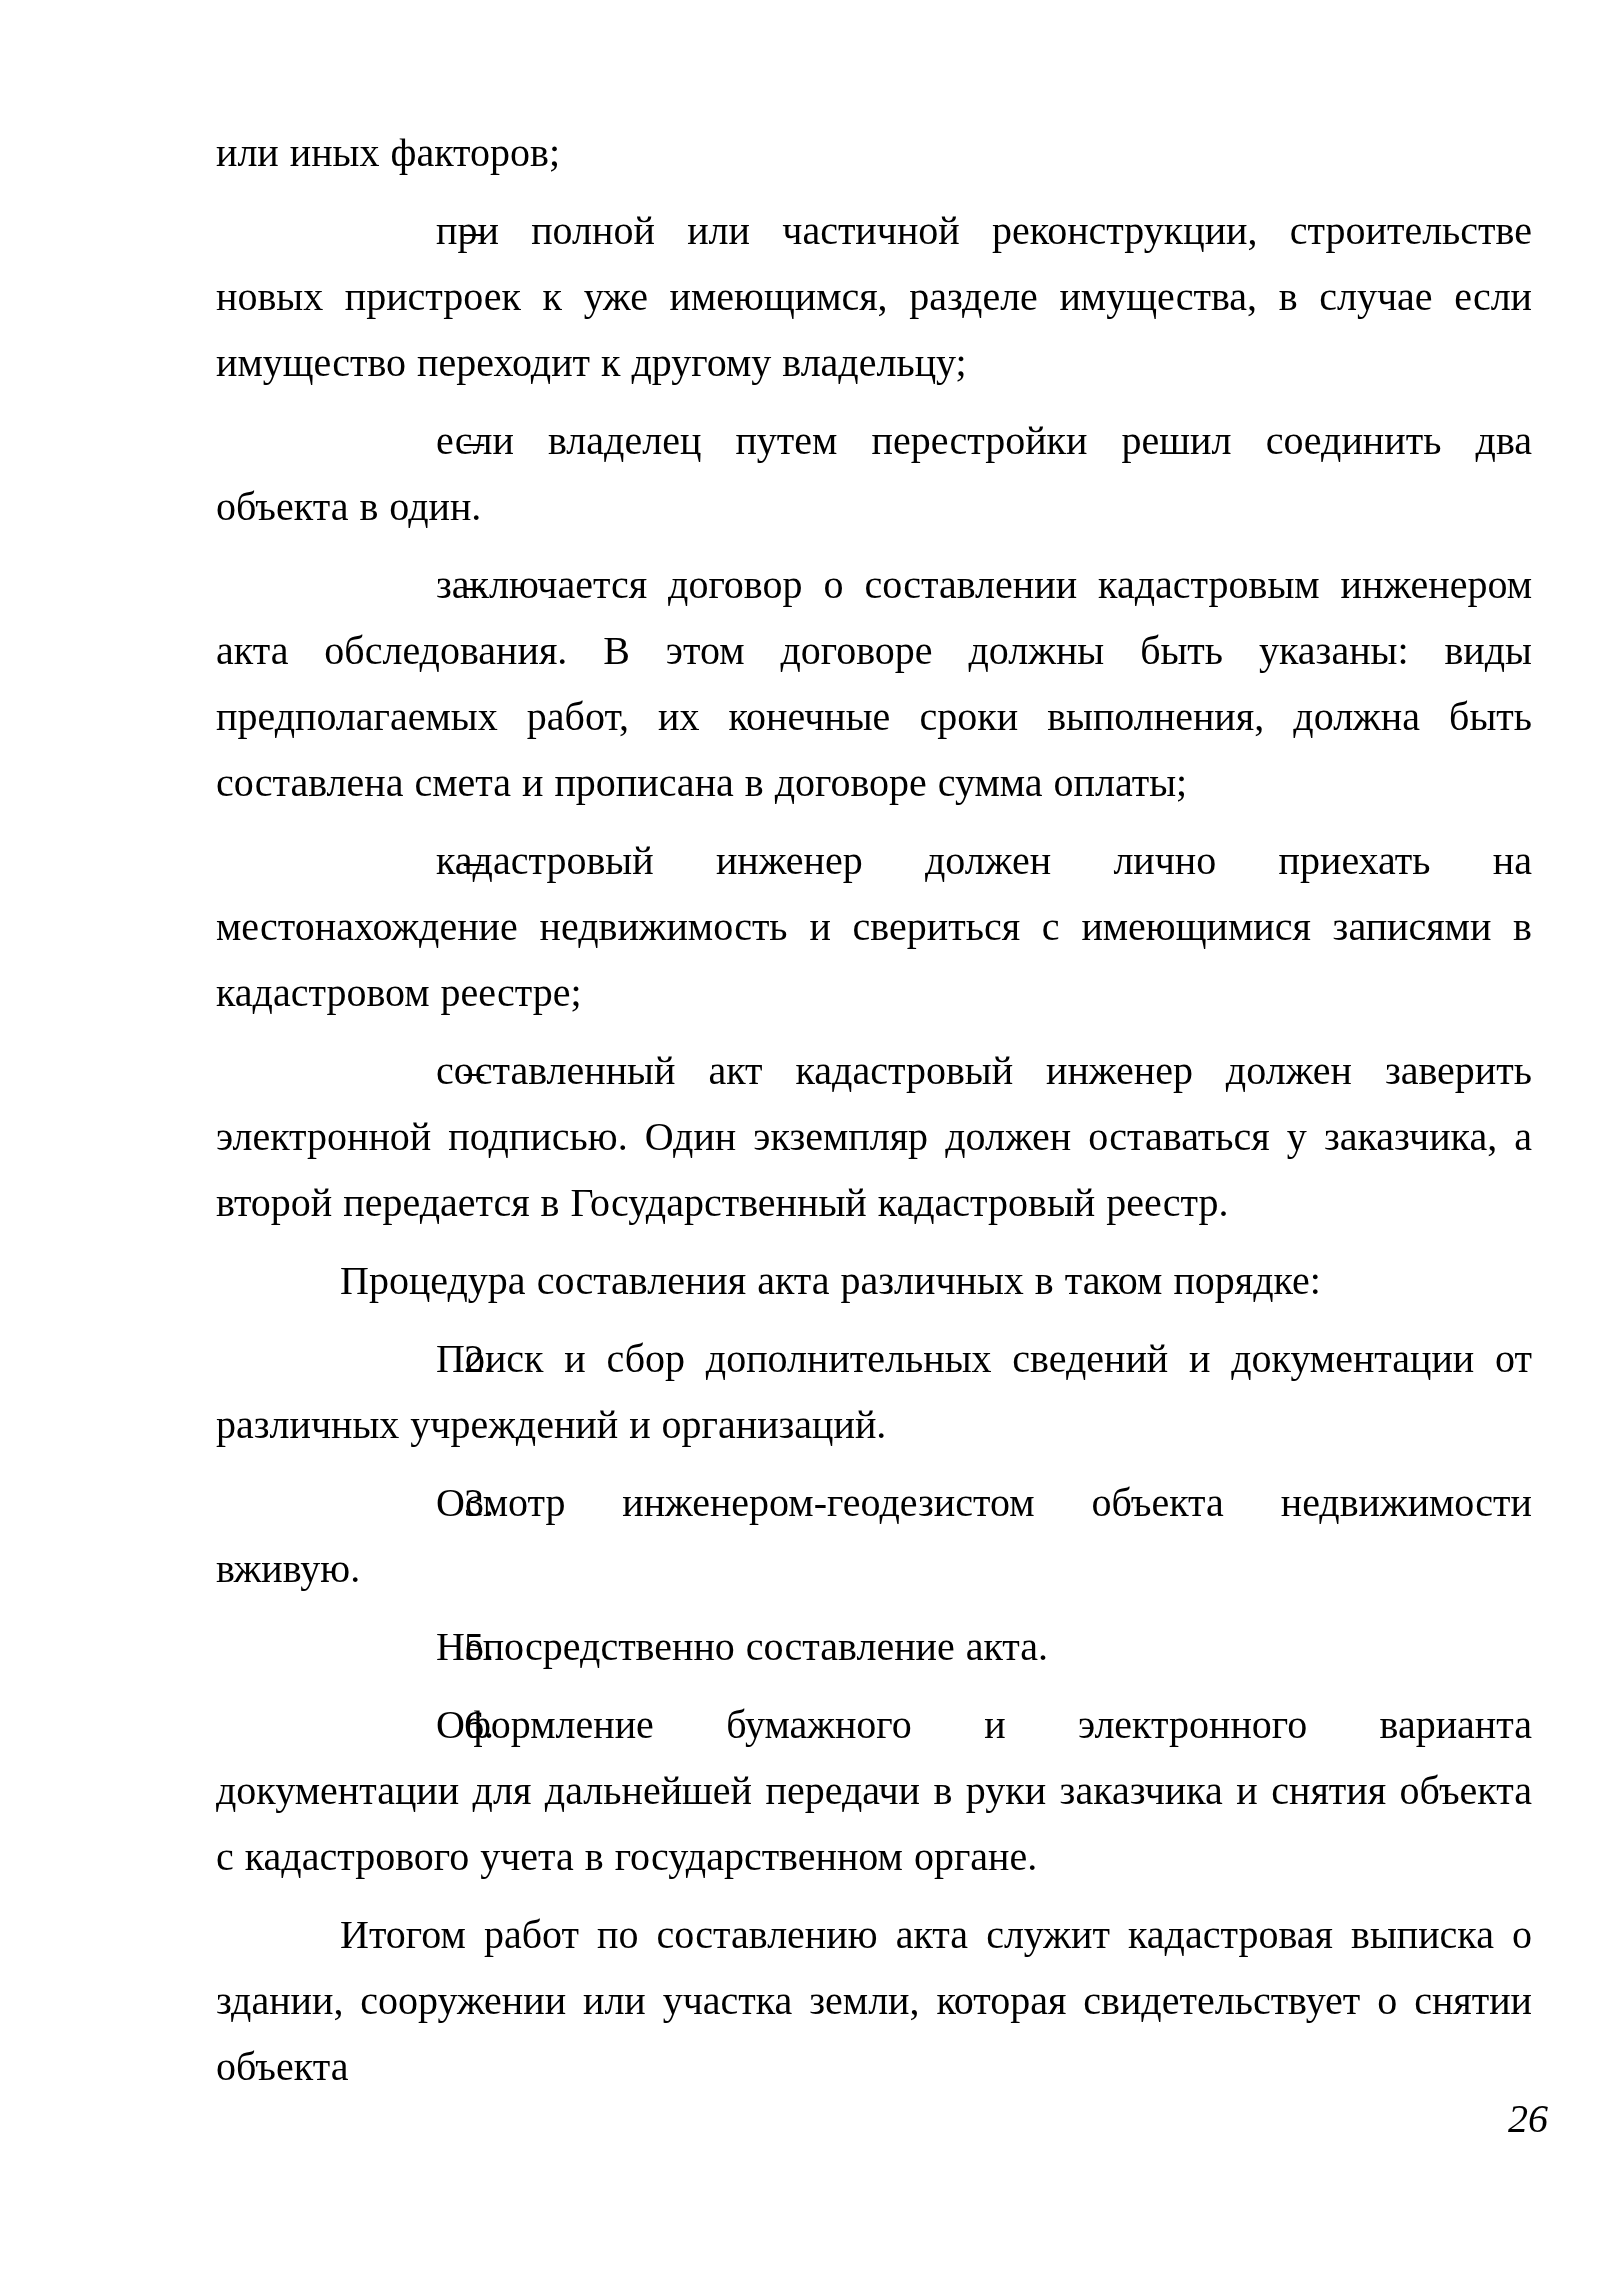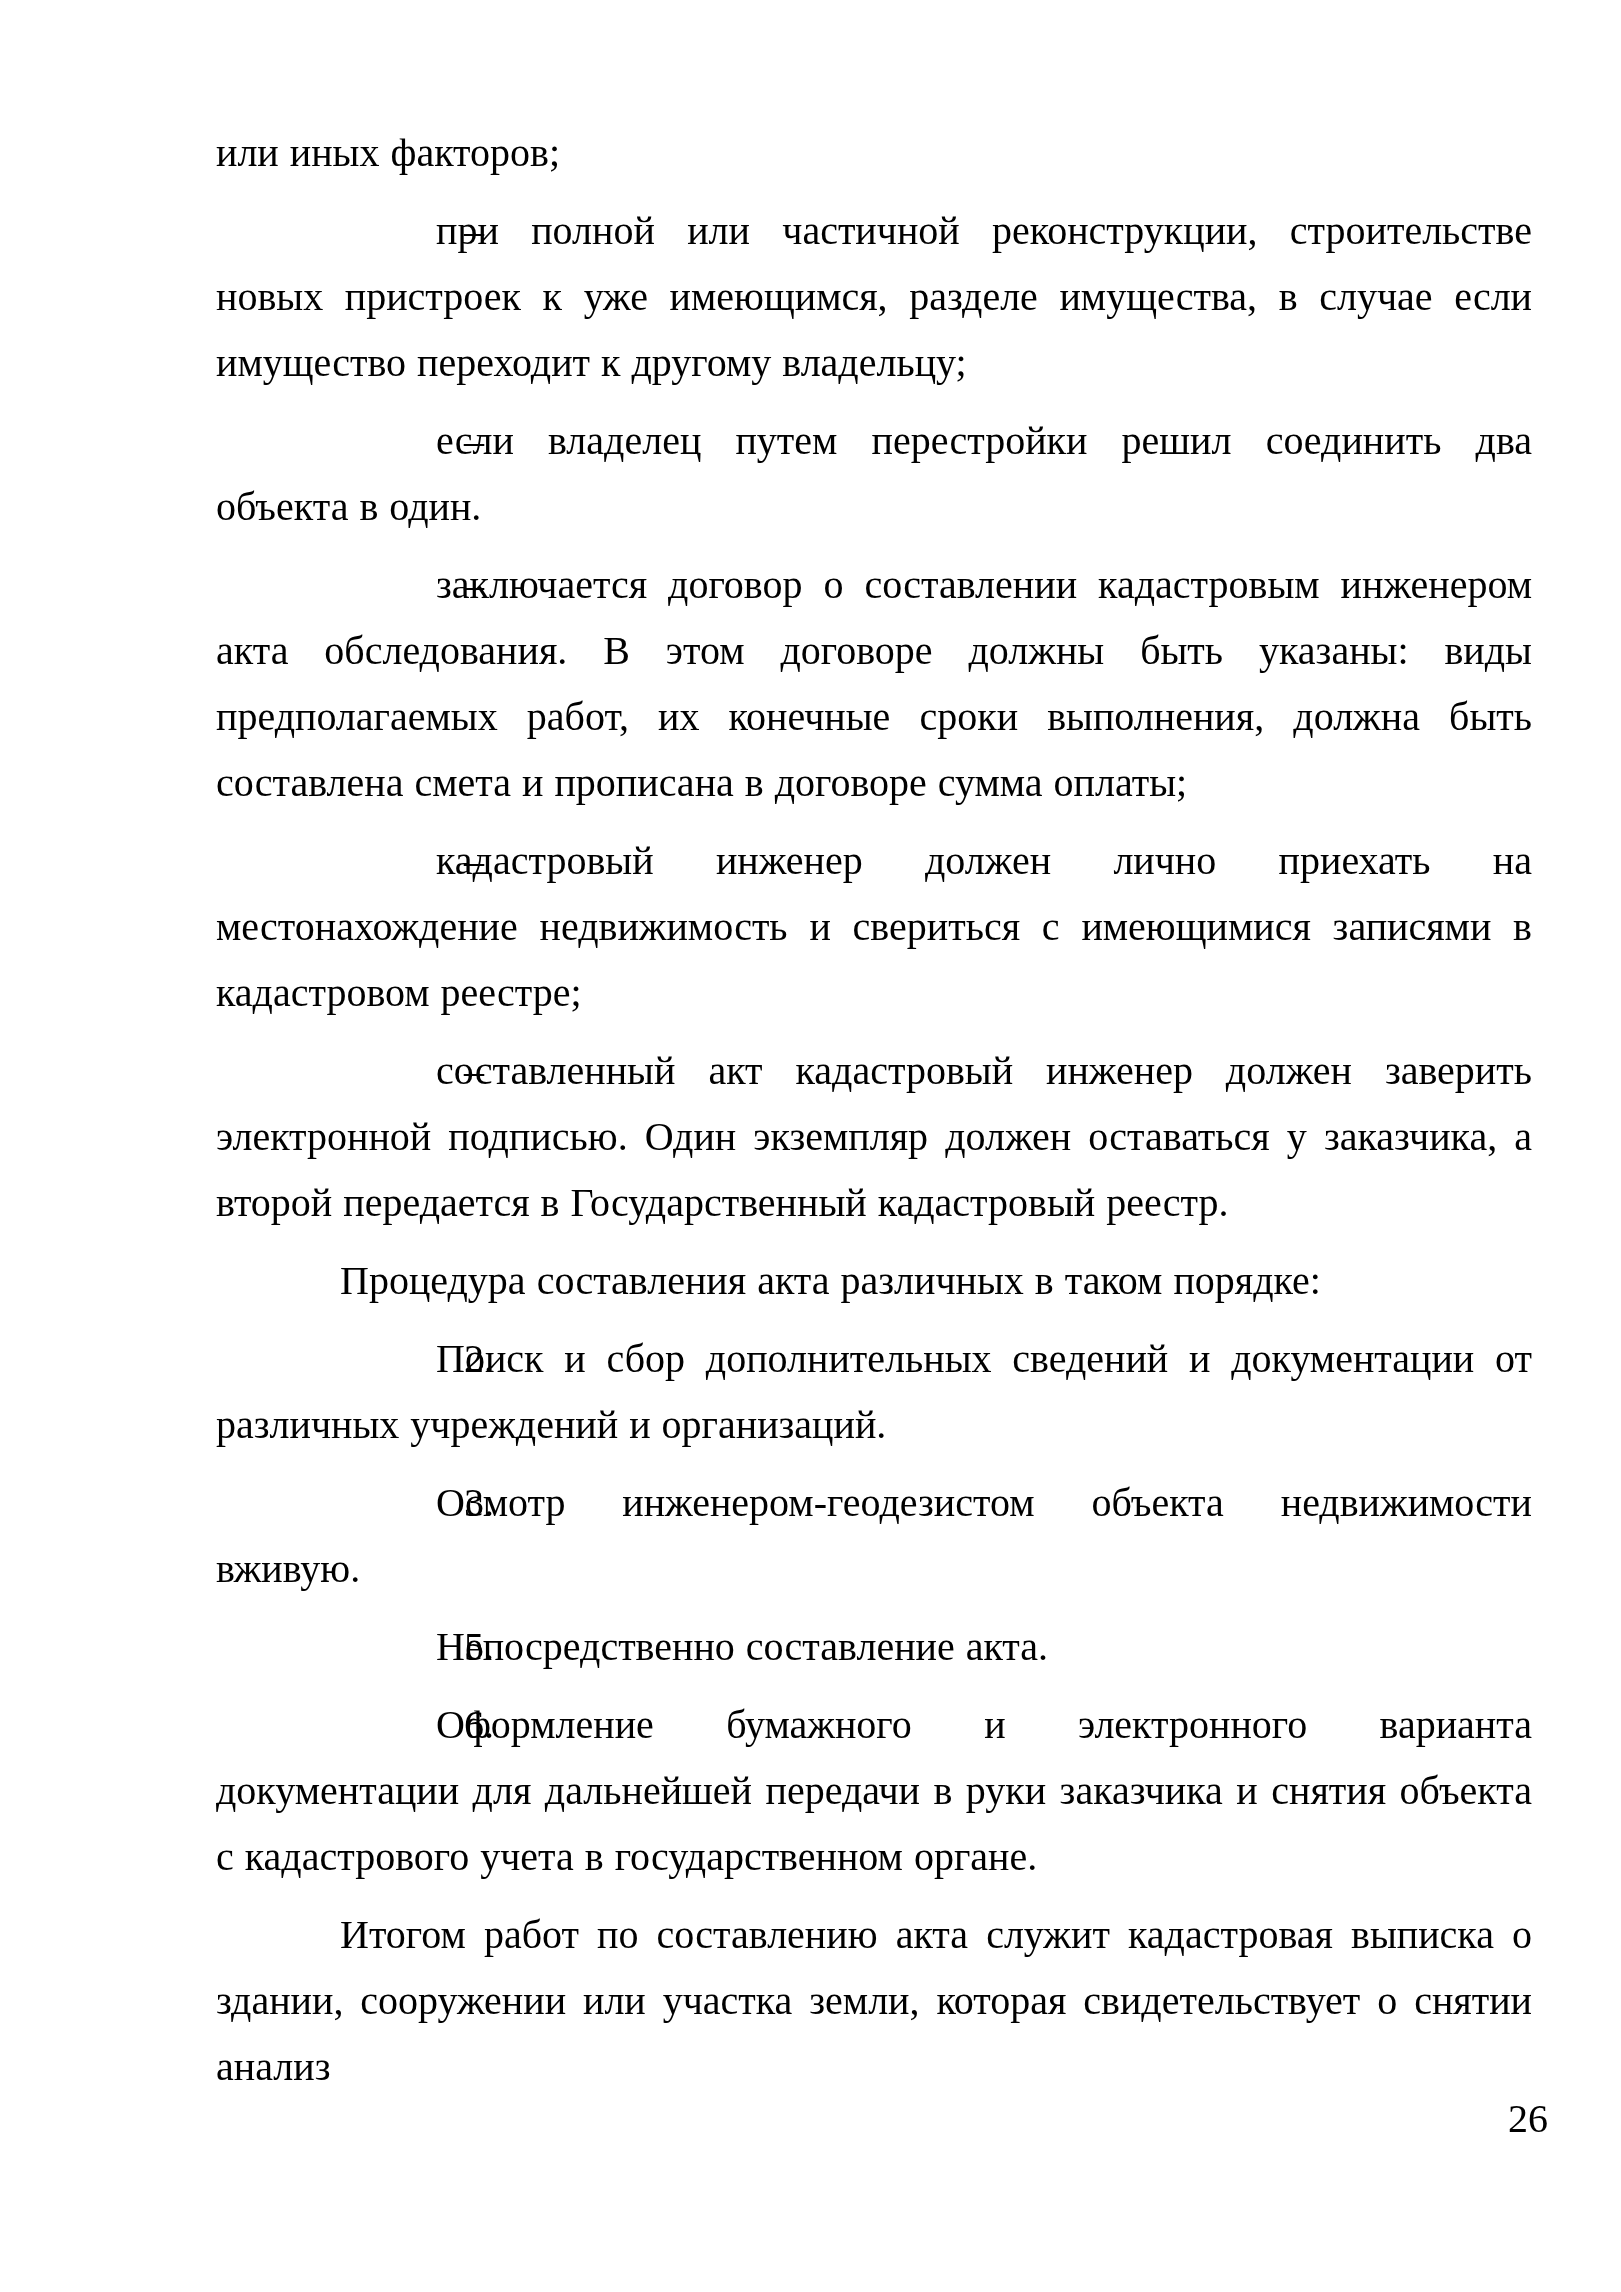--- a/index.html
+++ b/index.html
@@ -38,35 +38,36 @@
     display: inline-block;
     width: 96px;
   }
   .page-number {
     position: absolute;
     top: 2094px;
     right: 73px;
     font-size: 40px;
     line-height: 49px;
     text-align: left;
+    font-style: italic;
   }
 </style>
 </head>
 <body>
 
 <div class="page">
   <div class="content" id="para-container">
       <p class="para plain">или иных факторов;</p>
       <p class="para dash"><span class="marker">–</span>при полной или частичной реконструкции, строительстве новых пристроек к уже имеющимся, разделе имущества, в случае если имущество переходит к другому владельцу;</p>
       <p class="para dash"><span class="marker">–</span>если владелец путем перестройки решил соединить два объекта в один.</p>
       <p class="para dash"><span class="marker">–</span>заключается договор о составлении кадастровым инженером акта обследования. В этом договоре должны быть указаны: виды предполагаемых работ, их конечные сроки выполнения, должна быть составлена смета и прописана в договоре сумма оплаты;</p>
       <p class="para dash"><span class="marker">–</span>кадастровый инженер должен лично приехать на местонахождение недвижимость и свериться с имеющимися записями в кадастровом реестре;</p>
       <p class="para dash"><span class="marker">–</span>составленный акт кадастровый инженер должен заверить электронной подписью. Один экземпляр должен оставаться у заказчика, а второй передается в Государственный кадастровый реестр.</p>
       <p class="para indent">Процедура составления акта различных в таком порядке:</p>
       <p class="para num"><span class="marker">2.</span>Поиск и сбор дополнительных сведений и документации от различных учреждений и организаций.</p>
       <p class="para num"><span class="marker">3.</span>Осмотр инженером-геодезистом объекта недвижимости вживую.</p>
       <p class="para num"><span class="marker">5.</span>Непосредственно составление акта.</p>
       <p class="para num"><span class="marker">6.</span>Оформление бумажного и электронного варианта документации для дальнейшей передачи в руки заказчика и снятия объекта с кадастрового учета в государственном органе.</p>
-      <p class="para indent">Итогом работ по составлению акта служит кадастровая выписка о здании, сооружении или участка земли, которая свидетельствует о снятии анализ</p>
+      <p class="para indent">Итогом работ по составлению акта служит кадастровая выписка о здании, сооружении или участка земли, которая свидетельствует о снятии объекта</p>
     </div>
   <div class="page-number">26</div>
 </div>
 
 
 </body></html>

